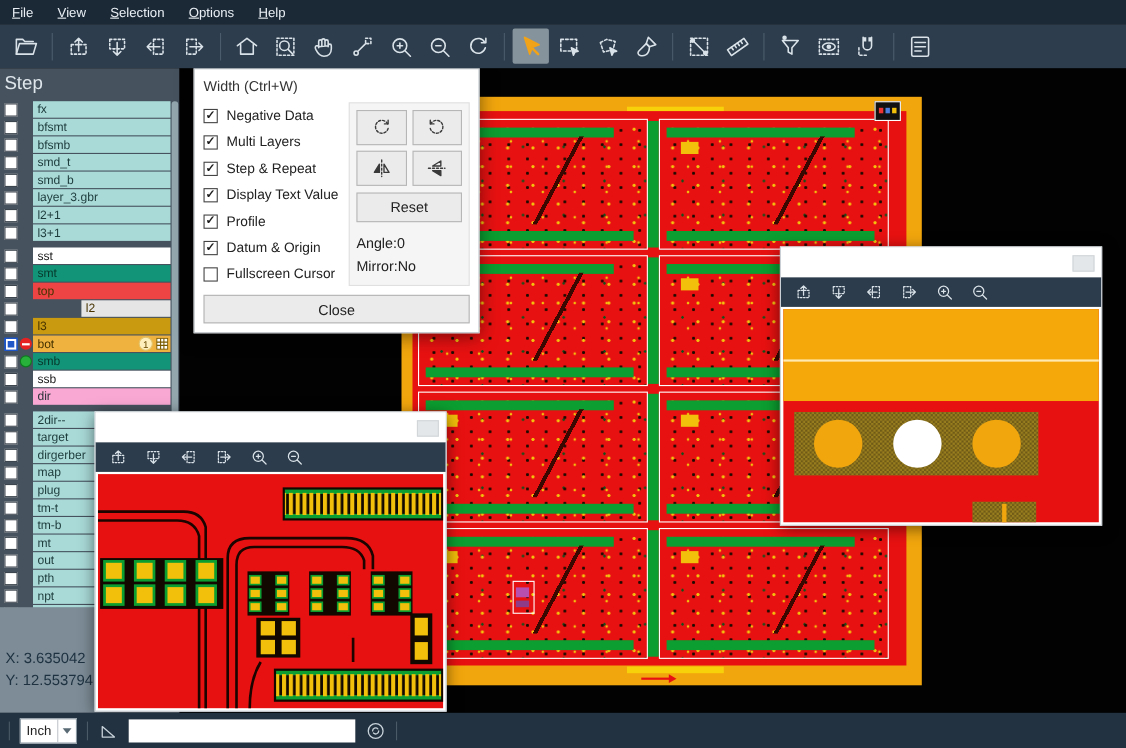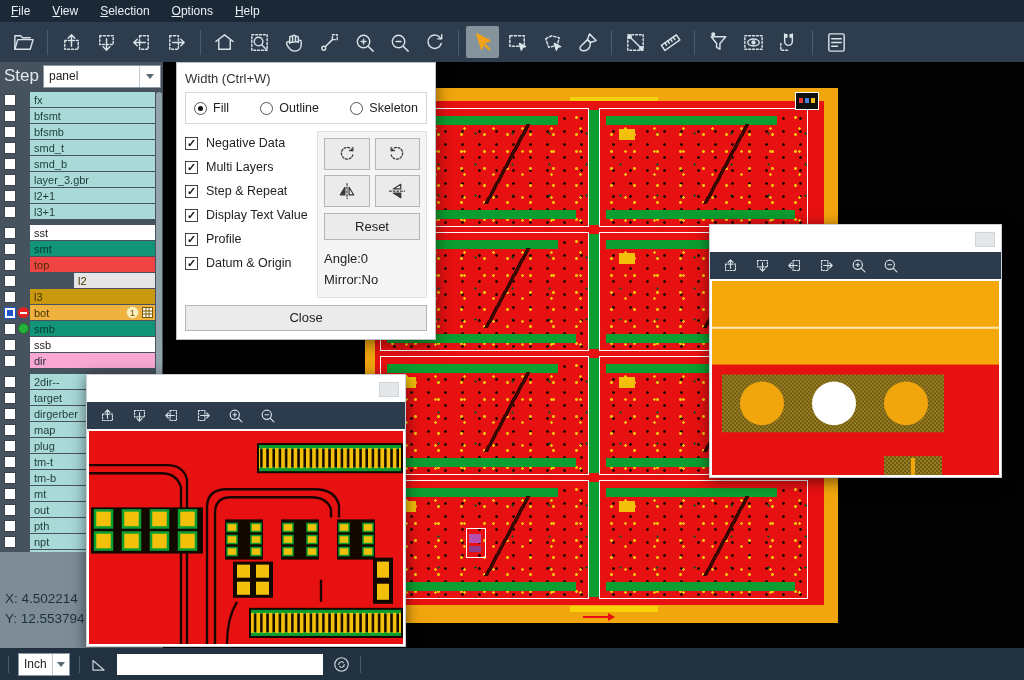--- a/index.html
+++ b/index.html
@@ -320,26 +320,20 @@
           <rect x="4" y="3" width="16" height="18" rx="1.5"></rect>
           <path d="M7 8h10M7 12h10M7 16h6"></path>
         </svg>
       </span>
     </button>
   </div>
 
 <div id="sidebar" class="abs">
   <div id="step-row">
     <span class="slabel">Step</span>
-    <div class="stepsel">
-      <span class="sval">panel</span>
-      <span class="scaret">
-          <span class="caret-down"></span>
-        </span>
-    </div>
   </div>
   <div id="layer-list">
       <div class="lgroup">
         <div class="lrow">
           <span class="cb"></span>
           <span class="dotslot"></span>
           <div class="lname" style="background: rgb(169, 218, 216); color: rgb(29, 59, 59);">
             <span class="ltext">fx</span>
           </div>
         </div>
@@ -551,21 +545,21 @@
           <span class="cb"></span>
           <span class="dotslot"></span>
           <div class="lname" style="background: rgb(169, 218, 216); color: rgb(29, 59, 59);">
             <span class="ltext">via</span>
           </div>
         </div>
       </div>
     </div>
   <div id="side-scrollbar"></div>
   <div id="coords-panel">
-    <div class="cline cx">X: 4.502214</div>
+    <div class="cline cx">X: 3.635042</div>
     <div class="cline cy">Y: 12.553794</div>
   </div>
 </div>
 
 <div id="canvas" class="abs">
   <div id="panel">
     <div class="ytab t"></div>
     <div class="ytab b"></div>
     <div class="barrow"></div>
     <div id="panel-red">
@@ -832,34 +826,20 @@
       <circle cx="194" cy="123" r="22" fill="#f2a60d"></circle>
       <rect x="172" y="176" width="58" height="19" fill="url(#hatchB)"></rect>
       <rect x="199" y="178" width="4" height="17" fill="#f2a60d"></rect>
     </svg>
   </div>
 </div>
 
 <div id="dialog" class="abs">
   <div class="dlg-body">
     <div class="wlabel">Width (Ctrl+W)</div>
-    <div class="radiobox" id="radio-row">
-        <label class="radio">
-          <span class="rdot on"></span>
-          <span>Fill</span>
-        </label>
-        <label class="radio">
-          <span class="rdot"></span>
-          <span>Outline</span>
-        </label>
-        <label class="radio">
-          <span class="rdot"></span>
-          <span>Skeleton</span>
-        </label>
-      </div>
     <div class="dlg-cols">
       <div class="checks" id="dlg-checks">
           <div class="chk-row">
             <span class="dcb">✓</span>
             <span>Negative Data</span>
           </div>
           <div class="chk-row">
             <span class="dcb">✓</span>
             <span>Multi Layers</span>
           </div>
@@ -871,20 +851,24 @@
             <span class="dcb">✓</span>
             <span>Display Text Value</span>
           </div>
           <div class="chk-row">
             <span class="dcb">✓</span>
             <span>Profile</span>
           </div>
           <div class="chk-row">
             <span class="dcb">✓</span>
             <span>Datum &amp; Origin</span>
+          </div>
+          <div class="chk-row">
+            <span class="dcb"></span>
+            <span>Fullscreen Cursor</span>
           </div>
         </div>
       <div class="dlg-right">
         <div class="tgrid" id="tgrid">
             <button class="tfbtn">
               <svg viewBox="0 0 24 24">
                 <path d="M18.5 8A7 7 0 1 0 19 13" stroke-dasharray="2.5 2"></path>
                 <path d="M15 8h4V4"></path>
               </svg>
             </button>

